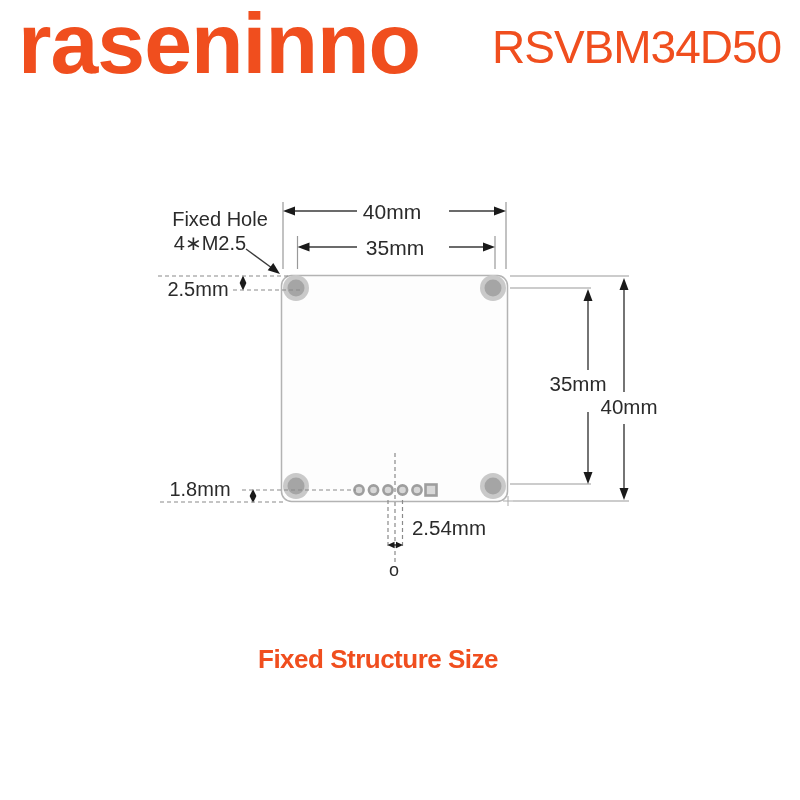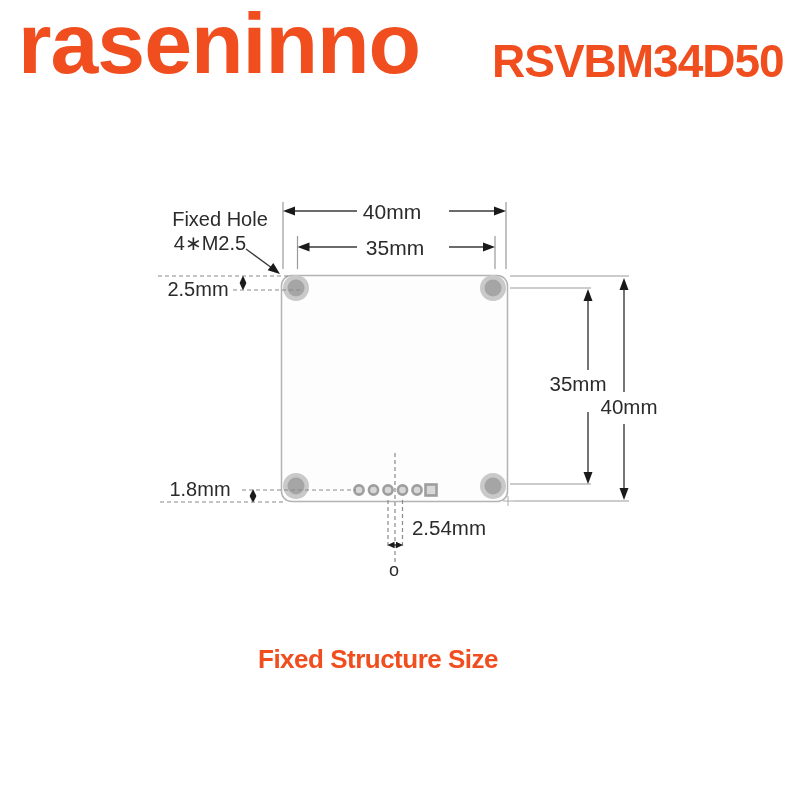--- a/index.html
+++ b/index.html
@@ -18,22 +18,22 @@
   * { margin:0; padding:0; box-sizing:border-box; }
   body { width:800px; height:800px; background:#ffffff; font-family:"Liberation Sans", sans-serif; }
   .page { position:relative; width:800px; height:800px; background:#ffffff; overflow:hidden; }
 
   .brand-logo {
     position:absolute; left:18px; top:0px;
     font-size:86px; font-weight:bold; letter-spacing:-1px; line-height:1;
     color:var(--accent);
   }
   .model-number {
-    position:absolute; left:492px; top:38px;
-    font-size:46px; font-weight:bold; letter-spacing:-1px; line-height:1;
+    position:absolute; left:492px; top:24px;
+    font-size:46px; font-weight:normal; letter-spacing:-1px; line-height:1;
     color:var(--accent);
   }
   .caption {
     position:absolute; left:378px; top:646px; transform:translateX(-50%);
     font-size:26px; font-weight:bold; letter-spacing:-0.5px; line-height:1;
     color:var(--accent); white-space:nowrap;
   }
 
   svg.diagram { position:absolute; left:0; top:0; }
   .board { fill:#FDFDFD; stroke:var(--board-stroke); stroke-width:1.5; }

